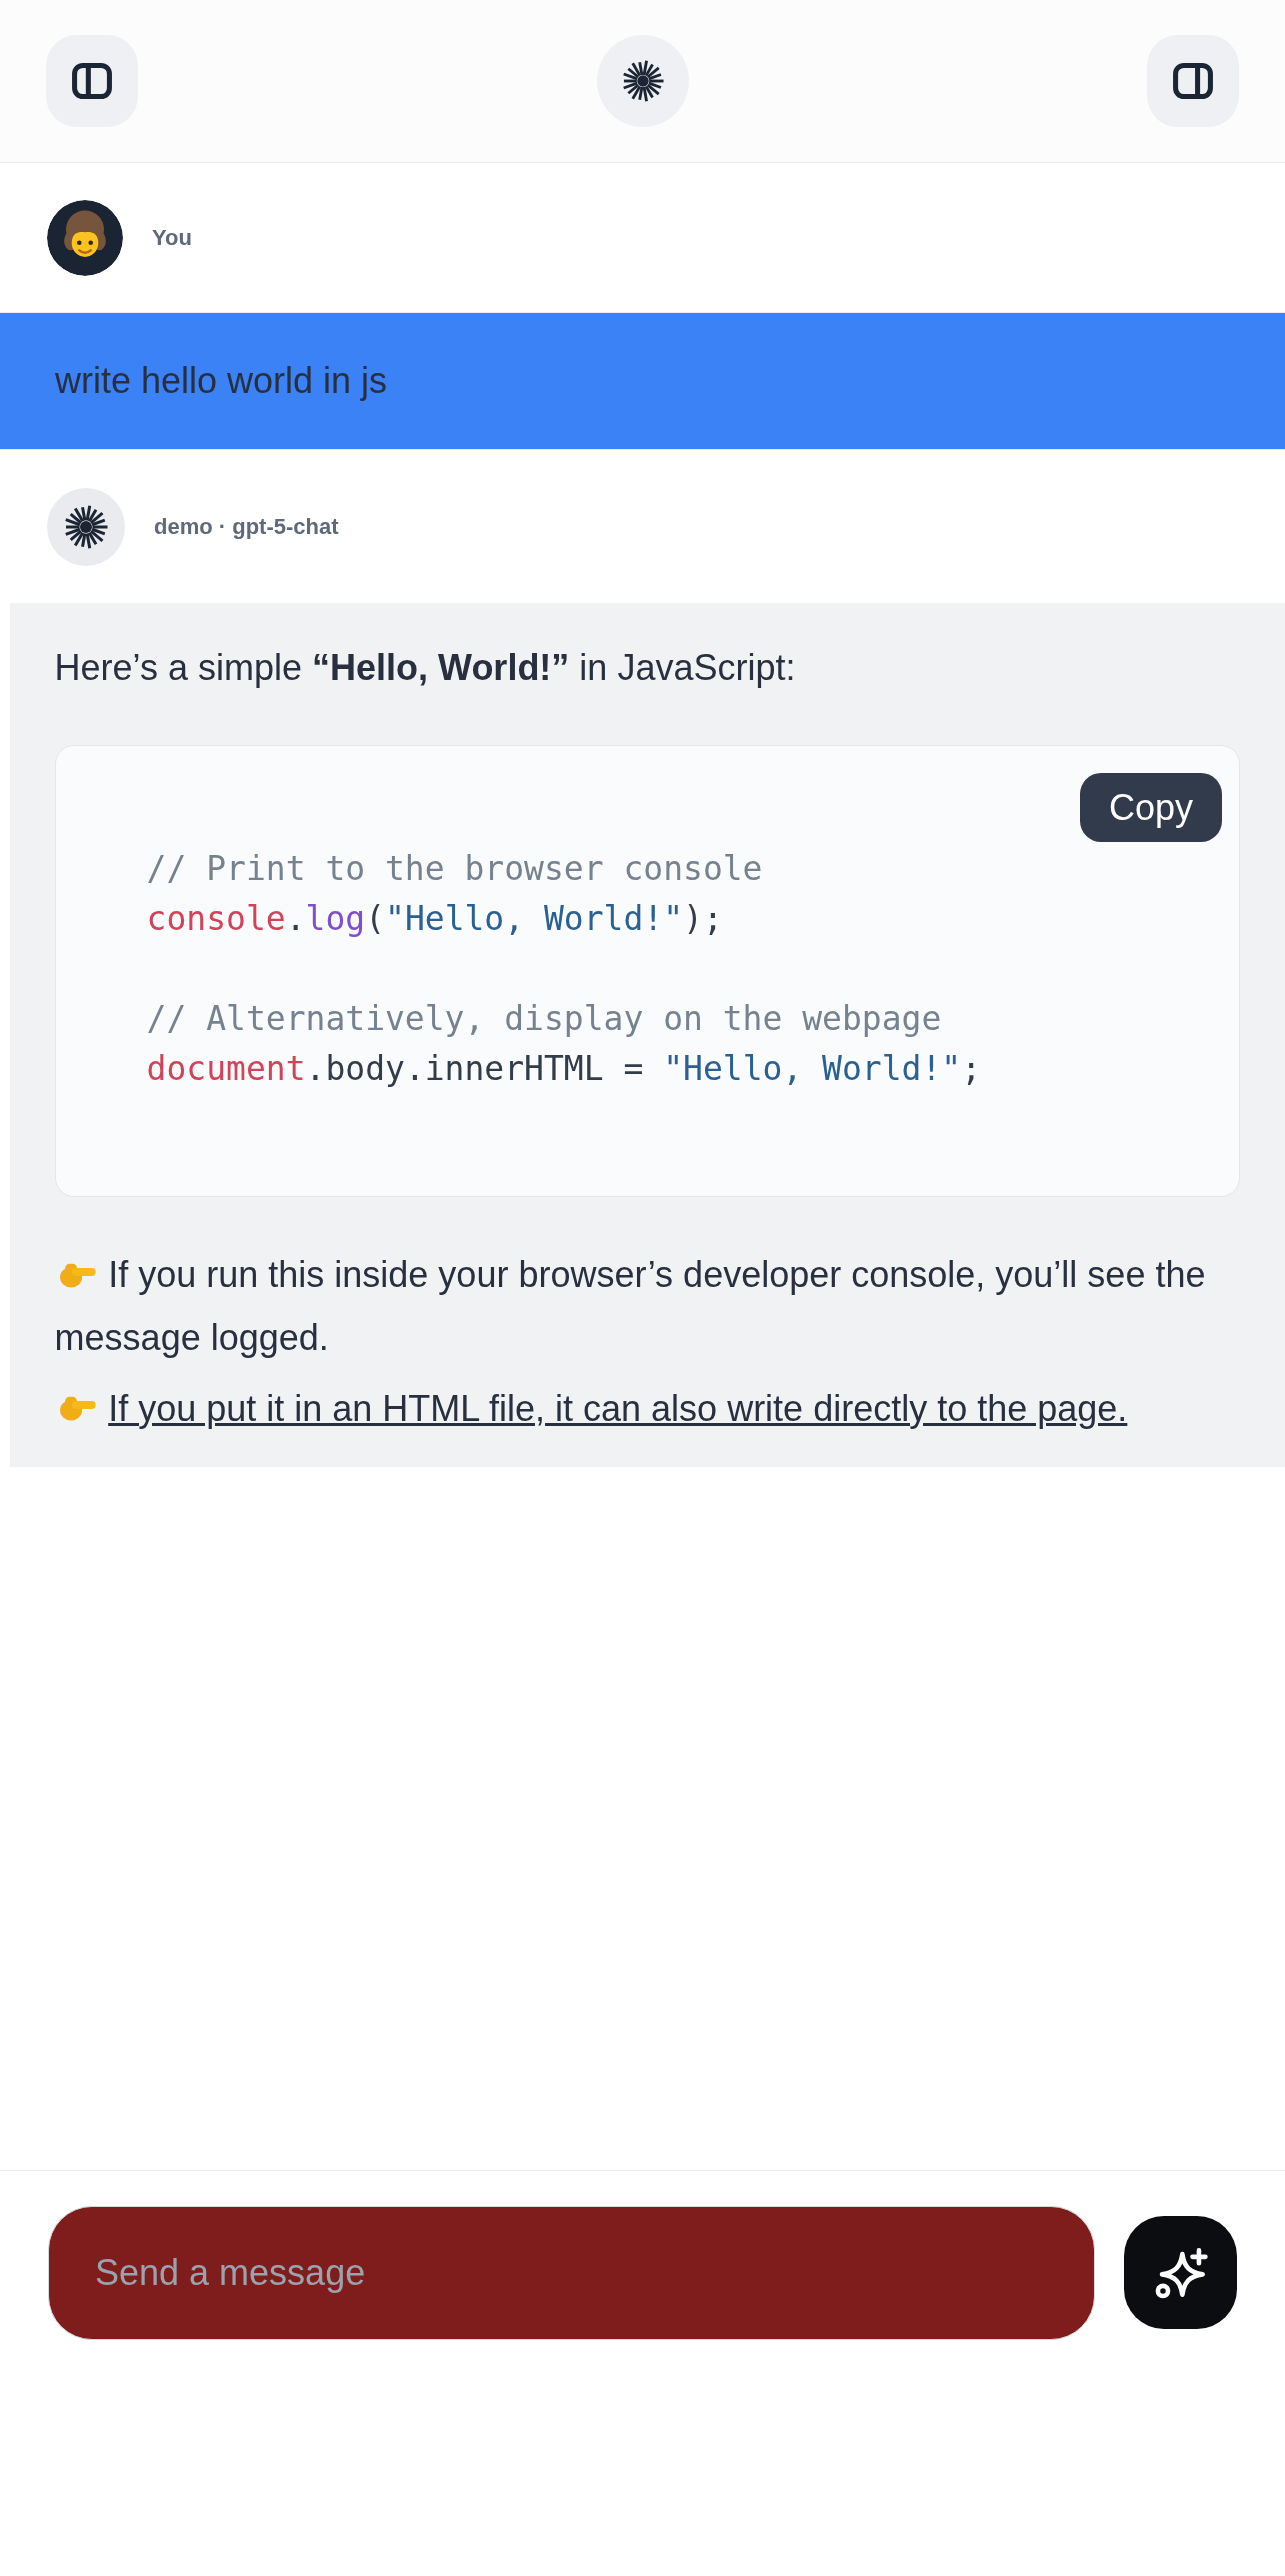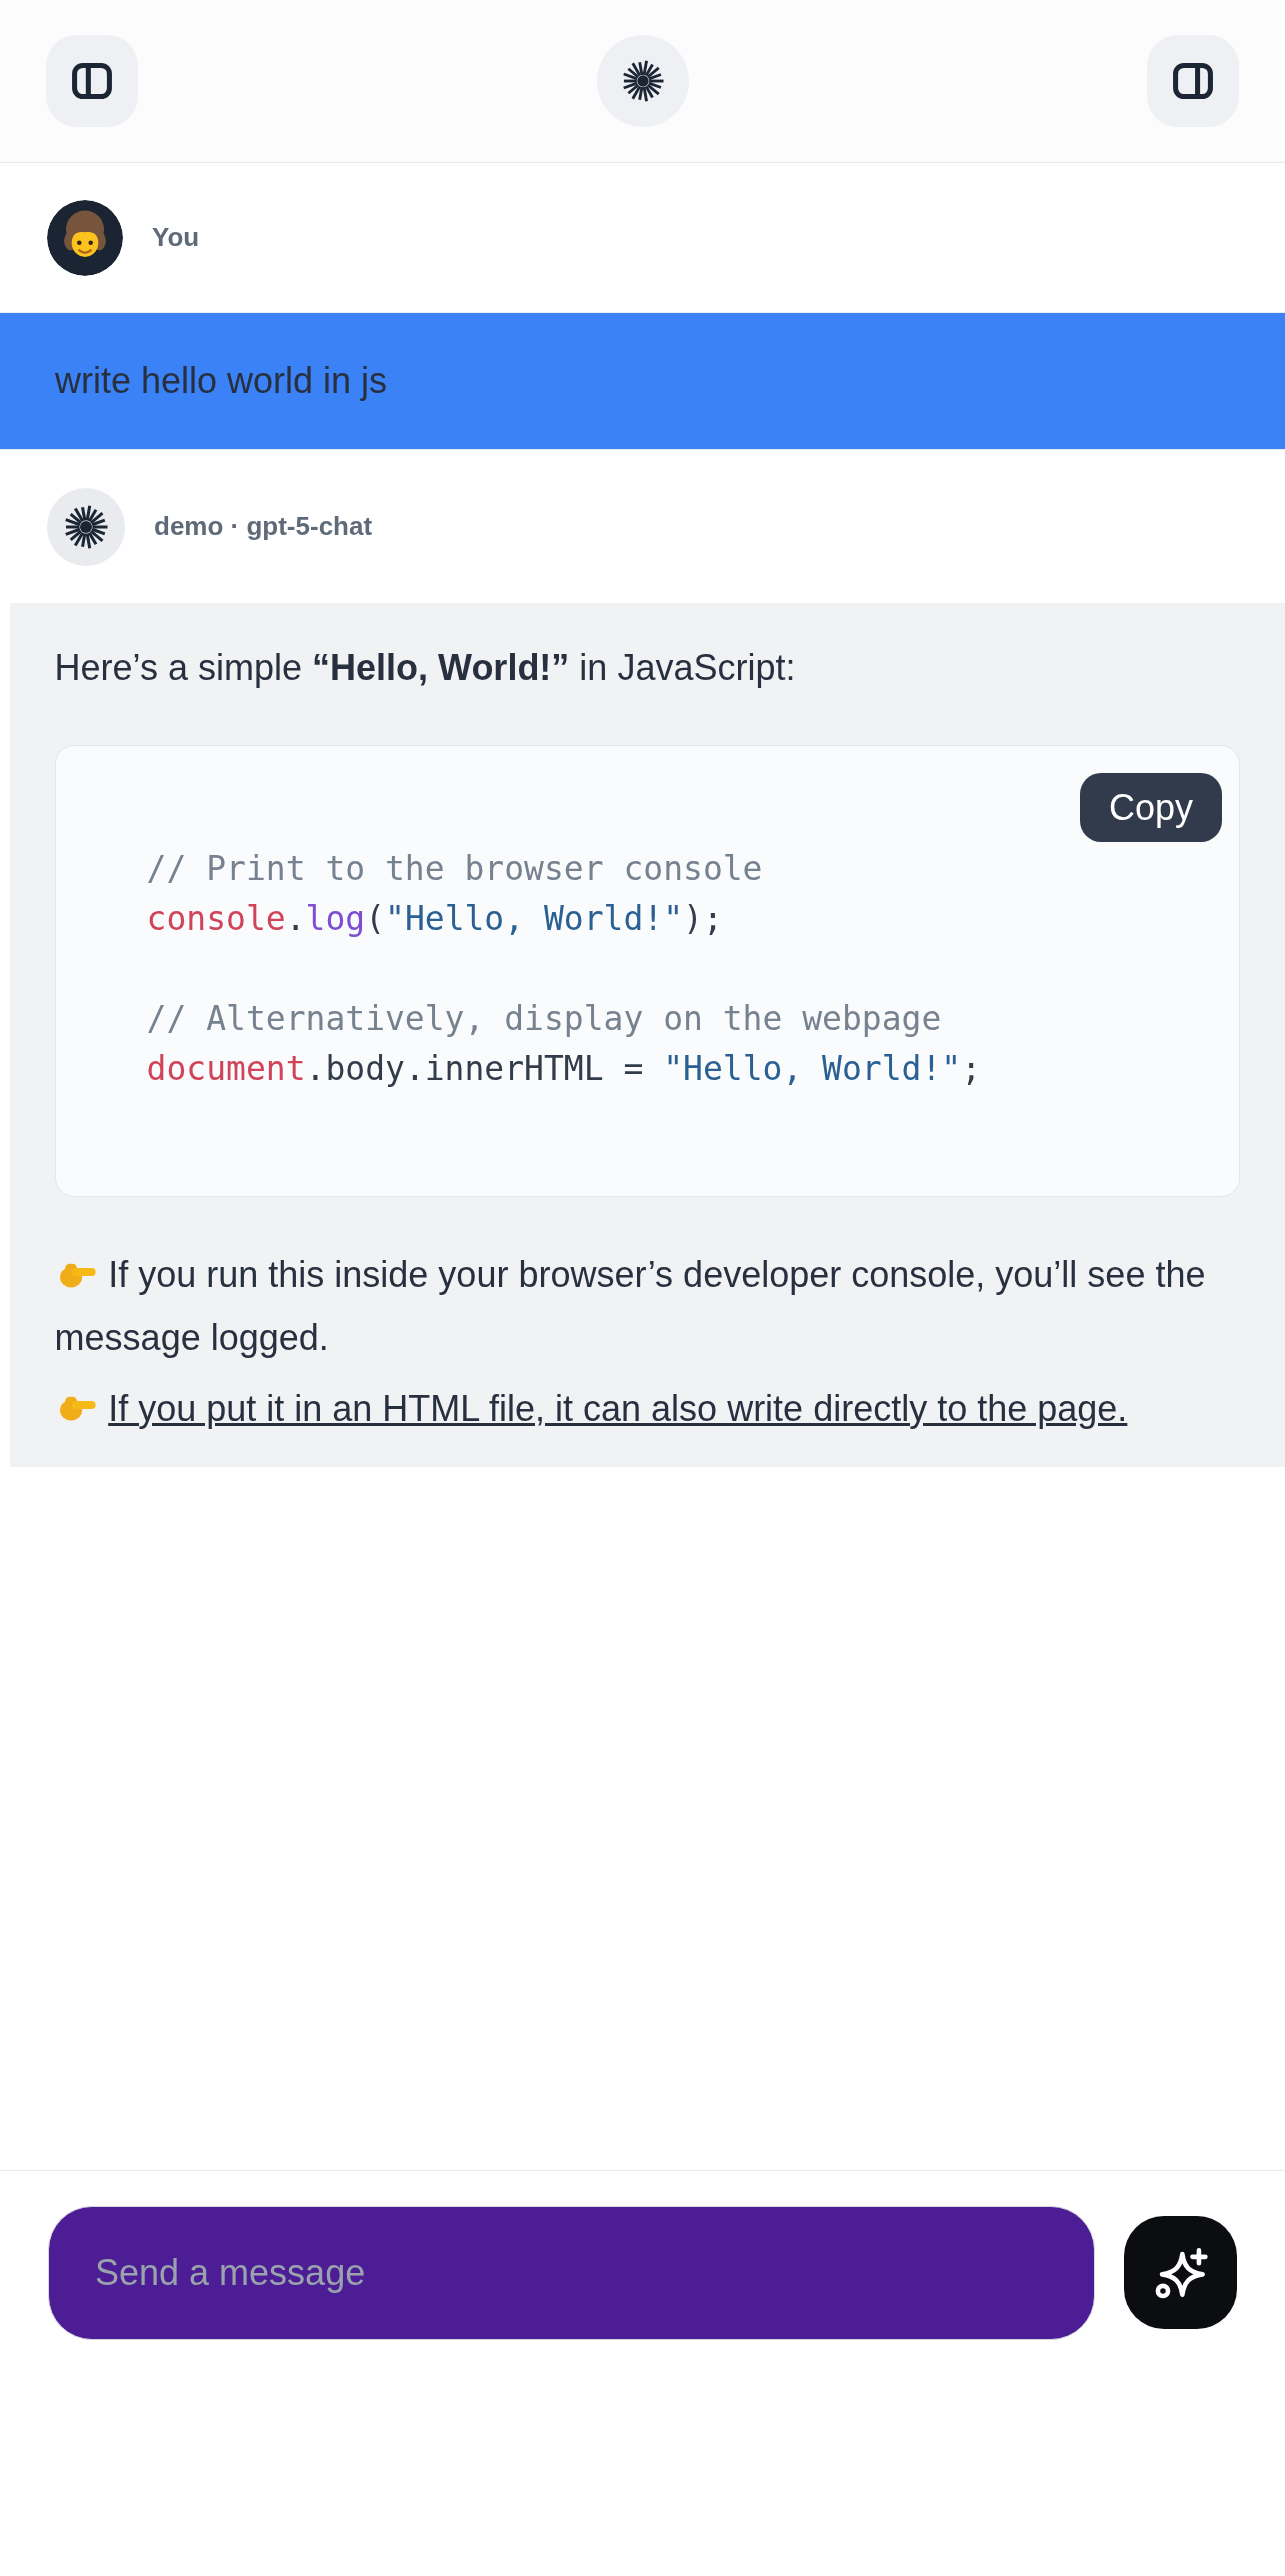--- a/index.html
+++ b/index.html
@@ -20,21 +20,21 @@
   svg.starburst line{stroke:#1c2533;stroke-width:3;}
   svg.starburst circle{fill:#1c2533;}
 
   
   .sender-row{display:flex;align-items:center;gap:29px;padding-left:47px;background:#ffffff;}
   .sender-row.user{height:149px;}
   .sender-row.assistant{height:153px;}
   .avatar{flex:none;border-radius:50%;overflow:hidden;display:flex;align-items:center;justify-content:center;}
   .avatar.user-avatar{width:76px;height:76px;}
   .avatar.bot-avatar{width:78px;height:78px;background:#e9ebef;}
-  .sender-name{font-size:26px;font-weight:700;color:#5f6a78;}
+  .sender-name{font-size:22px;font-weight:700;color:#5f6a78;}
 
   
   .user-band{height:138px;box-sizing:border-box;background:#3b82f6;border-top:1.9px solid #eaecef;
              border-bottom:1.9px solid #eaecef;display:flex;align-items:center;padding:0 55px;}
   .user-band p{margin:0;font-size:36px;color:#283040;}
 
   
   .assistant-block{margin-left:9.6px;background:#f0f2f4;box-sizing:border-box;
                    padding:38px 45px 27px 45px;color:#283040;}
   .intro{margin:0;font-size:36px;line-height:54px;}
@@ -57,21 +57,21 @@
   .paragraphs p{margin:0;}
   .paragraphs p + p{margin-top:7.6px;text-decoration:underline;}
   .paragraphs p.gap{margin-top:46px;}
   .paragraphs strong{font-weight:700;}
   .hand-svg{width:44px;height:44px;vertical-align:-7.6px;margin-right:9.6px;}
 
   
   .chat-spacer{height:703px;background:#ffffff;}
   .composer{height:205px;box-sizing:border-box;background:#ffffff;border-top:1.9px solid #e8eaed;
             display:flex;align-items:center;gap:29px;padding:0 48px;}
-  .input-pill{flex:1;height:134px;box-sizing:border-box;background:#4c1d95;border:1.9px solid #d5d9de;
+  .input-pill{flex:1;height:134px;box-sizing:border-box;background:#7f1d1d;border:1.9px solid #d5d9de;
               border-radius:44px;display:flex;align-items:center;padding:0 46px;cursor:text;}
   .placeholder{font-size:36px;color:#9aa3ad;}
   .send-btn{flex:none;width:113px;height:113px;border:none;border-radius:40px;background:#0b0d11;
             display:flex;align-items:center;justify-content:center;cursor:pointer;}
   .sparkle-icon path,.sparkle-icon circle{stroke:#ffffff;stroke-width:5;fill:none;
             stroke-linecap:round;stroke-linejoin:round;}
 </style>
 </head>
 <body>
 

